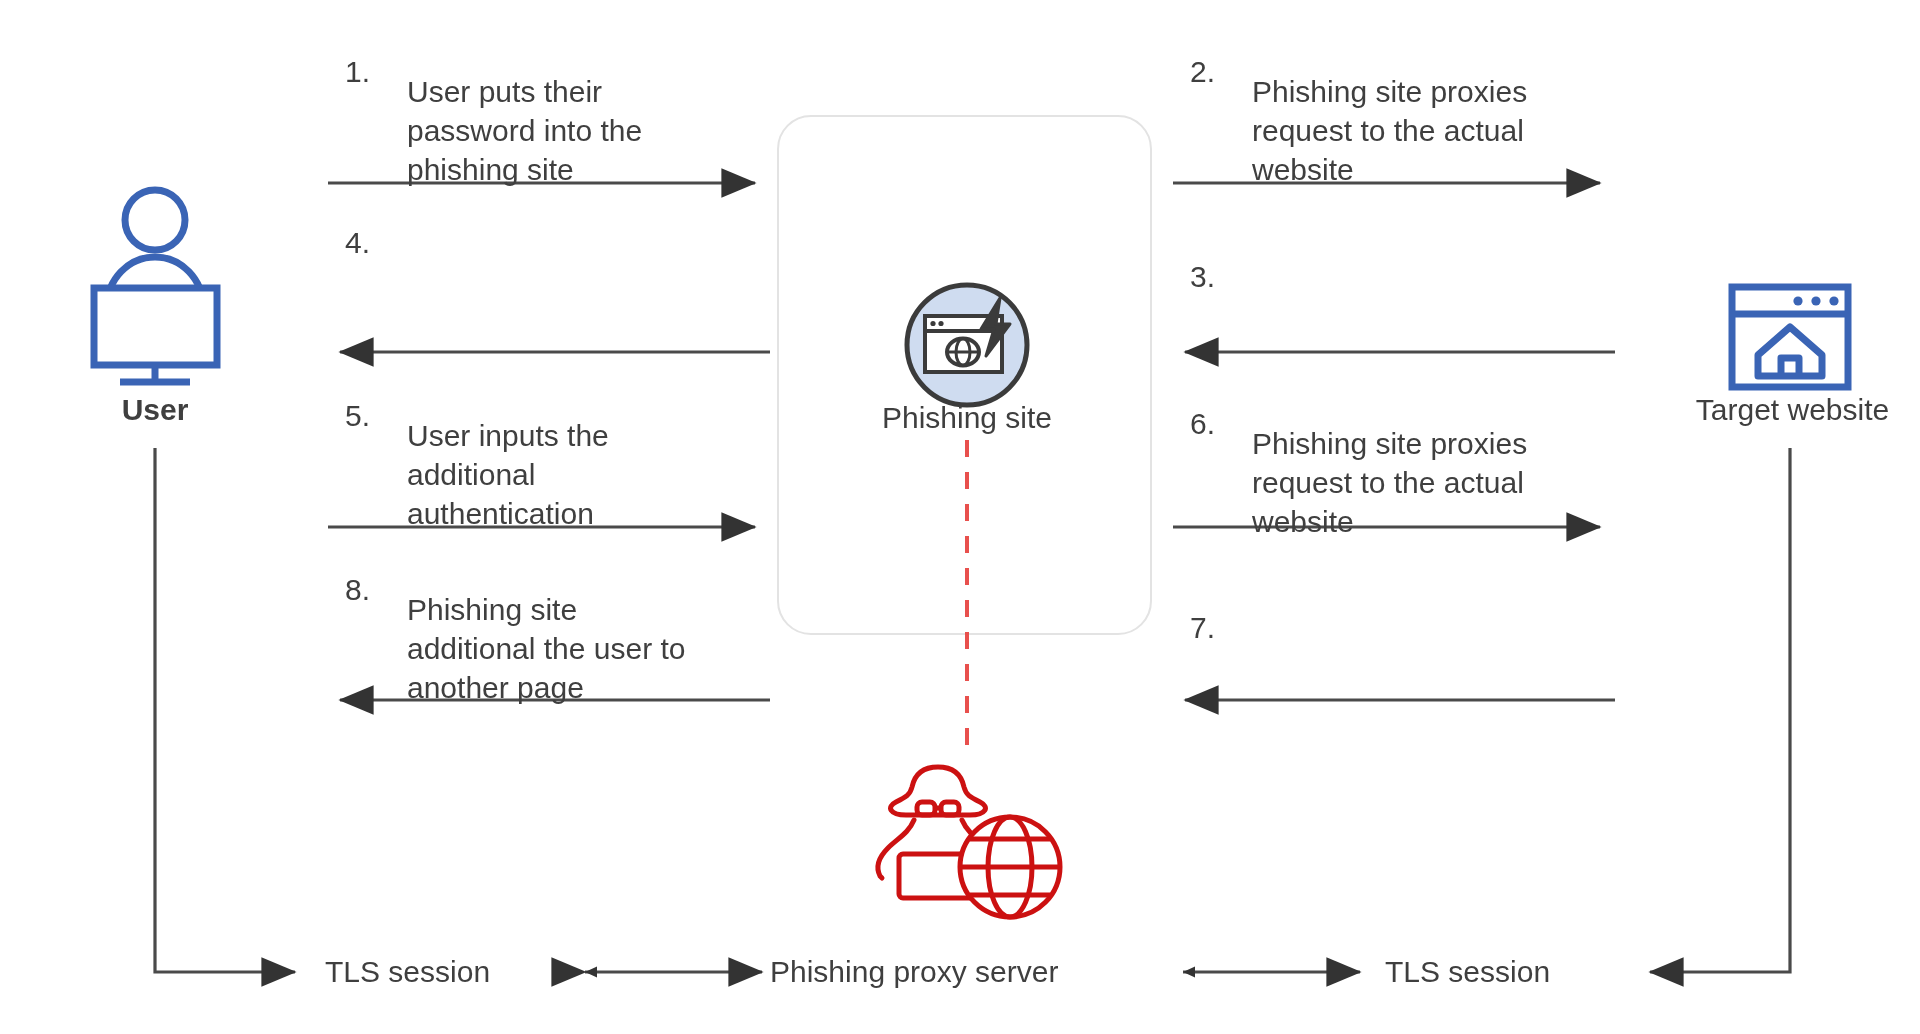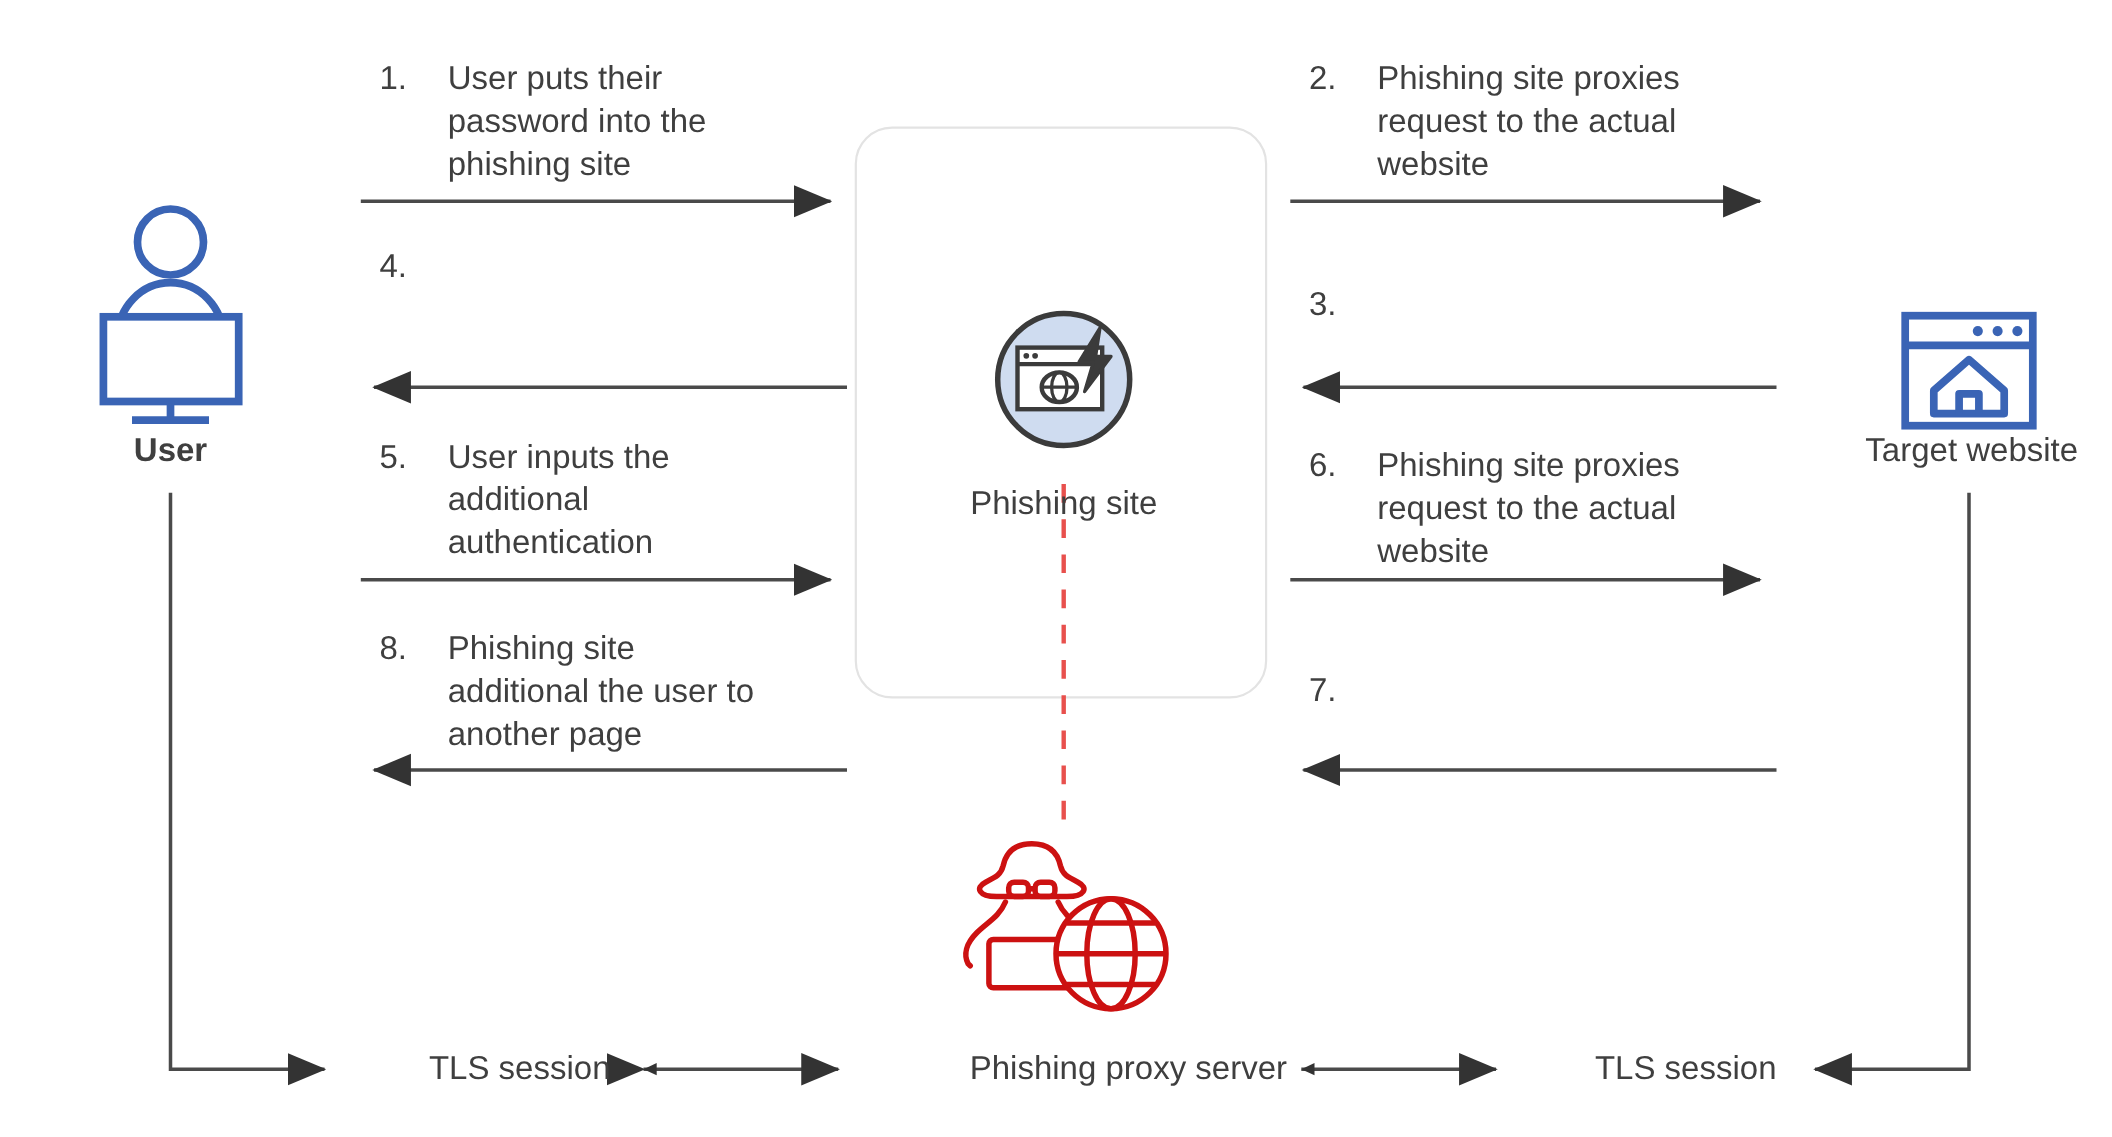--- a/index.html
+++ b/index.html
@@ -31,37 +31,38 @@
     font-weight: 400;
   }
   .step .num {
     width: 62px;
     flex: 0 0 62px;
     text-align: left;
     color: #3f3f3f;
   }
   .step .txt {
     flex: 1 1 auto;
+    margin-top: 20px;
   }
 
   
   .node-label {
     position: absolute;
     font-size: 30px;
     line-height: 36px;
     color: #3f3f3f;
     text-align: center;
     white-space: nowrap;
   }
   .tls-label {
     position: absolute;
     font-size: 30px;
     line-height: 36px;
     color: #3f3f3f;
-    text-align: right;
+    text-align: left;
     white-space: nowrap;
   }
 
   
   .phish-box {
     position: absolute;
     left: 777px;
     top: 115px;
     width: 375px;
     height: 520px;
@@ -174,21 +175,21 @@
       <rect x="23" y="36" width="77" height="56" fill="#ffffff" stroke="#3b3b3b" stroke-width="4"></rect>
       <line x1="23" y1="51" x2="100" y2="51" stroke="#3b3b3b" stroke-width="4"></line>
       <circle cx="31" cy="43.5" r="2.6" fill="#3b3b3b"></circle>
       <circle cx="39" cy="43.5" r="2.6" fill="#3b3b3b"></circle>
       <ellipse cx="61" cy="72" rx="16" ry="13.5" fill="none" stroke="#3b3b3b" stroke-width="4"></ellipse>
       <ellipse cx="61" cy="72" rx="7" ry="13.5" fill="none" stroke="#3b3b3b" stroke-width="3"></ellipse>
       <line x1="45" y1="72" x2="77" y2="72" stroke="#3b3b3b" stroke-width="3"></line>
       <path d="M98,18 L79,49 L92,49 L84,76 L108,44 L94,44 Z" fill="#3b3b3b" stroke="#3b3b3b" stroke-width="3" stroke-linejoin="round"></path>
     </svg>
   </div>
-  <div class="node-label" style="left:827px; top:400px; width:280px;margin-top:40px;">Phishing site</div>
+  <div class="node-label" style="left:827px; top:400px; width:280px;">Phishing site</div>
 
   <div class="icon-holder" style="left:1727px; top:282px; width:128px; height:110px;">
     <svg width="128" height="110" viewBox="0 0 128 110" xmlns="http://www.w3.org/2000/svg">
       <rect x="5" y="5" width="116" height="100" fill="#ffffff" stroke="#3a64b5" stroke-width="7"></rect>
       <line x1="5" y1="32" x2="121" y2="32" stroke="#3a64b5" stroke-width="7"></line>
       <circle cx="71" cy="19" r="4.6" fill="#3a64b5"></circle>
       <circle cx="89" cy="19" r="4.6" fill="#3a64b5"></circle>
       <circle cx="107" cy="19" r="4.6" fill="#3a64b5"></circle>
       <path d="M63,45 L31,73 L31,94 L95,94 L95,73 Z" fill="none" stroke="#3a64b5" stroke-width="7" stroke-linejoin="round"></path>
       <path d="M54,94 L54,76 L72,76 L72,94" fill="none" stroke="#3a64b5" stroke-width="7" stroke-linejoin="round"></path>

